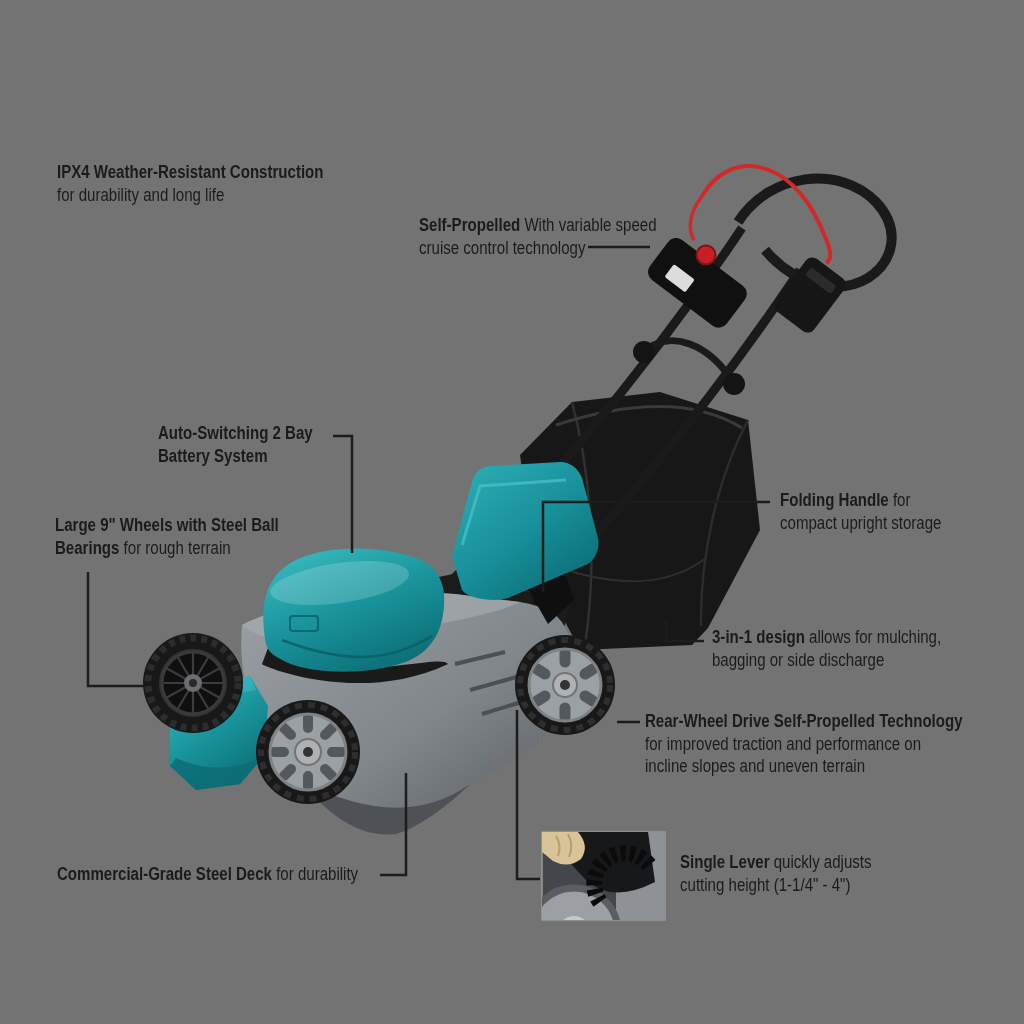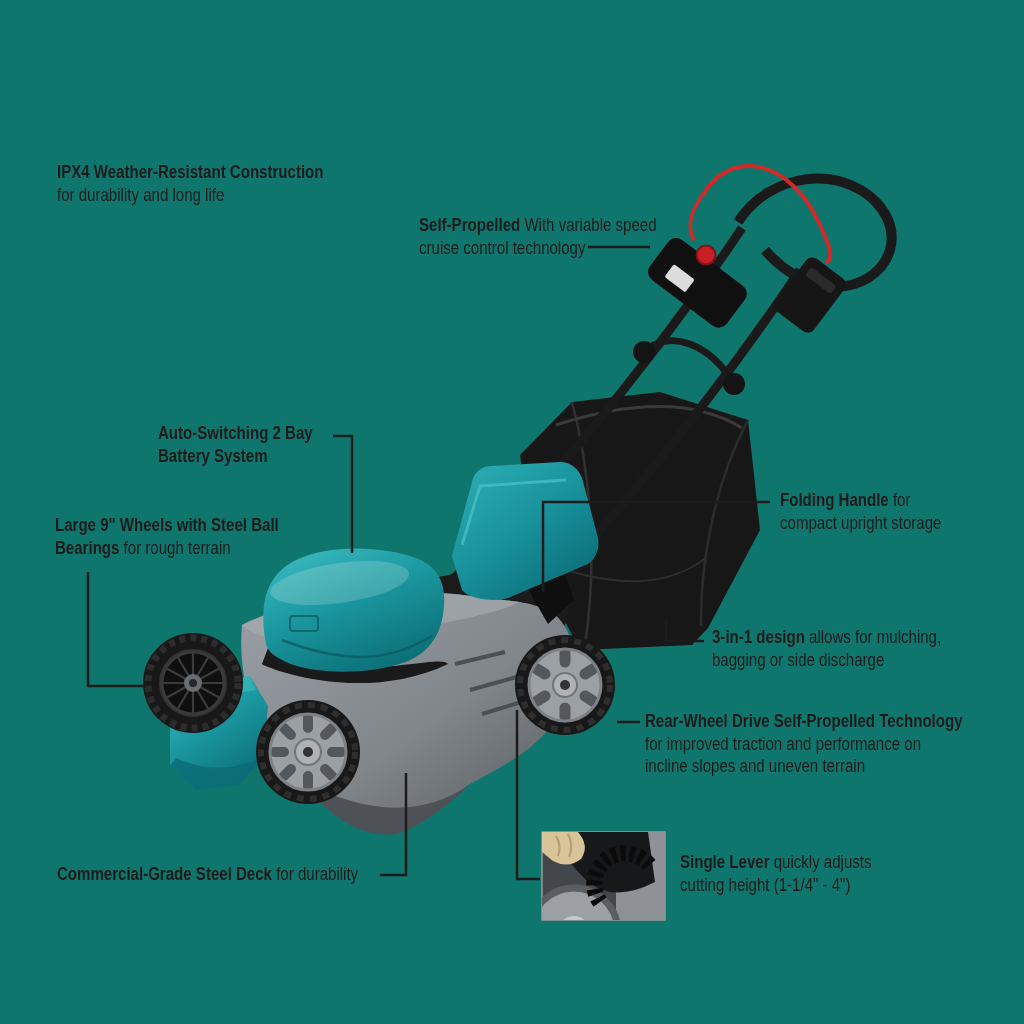--- a/index.html
+++ b/index.html
@@ -1,16 +1,16 @@
 <!DOCTYPE html>
 <html><head>
 <meta charset="utf-8">
 <style>
   html,body{margin:0;padding:0;background:#ffffff;}
-  #stage{position:relative;width:1024px;height:1024px;background:#0f766e;overflow:hidden;
+  #stage{position:relative;width:1024px;height:1024px;background:#737373;overflow:hidden;
          font-family:"Liberation Sans",sans-serif;}
   svg{position:absolute;left:0;top:0;}
   .callout{position:absolute;font-size:17.5px;line-height:22.5px;color:#1b1b1b;
            white-space:nowrap;transform:scaleX(.86);transform-origin:0 0;}
   .b{font-weight:bold;}
 </style>
 </head>
 <body>
 
 <div id="stage">

